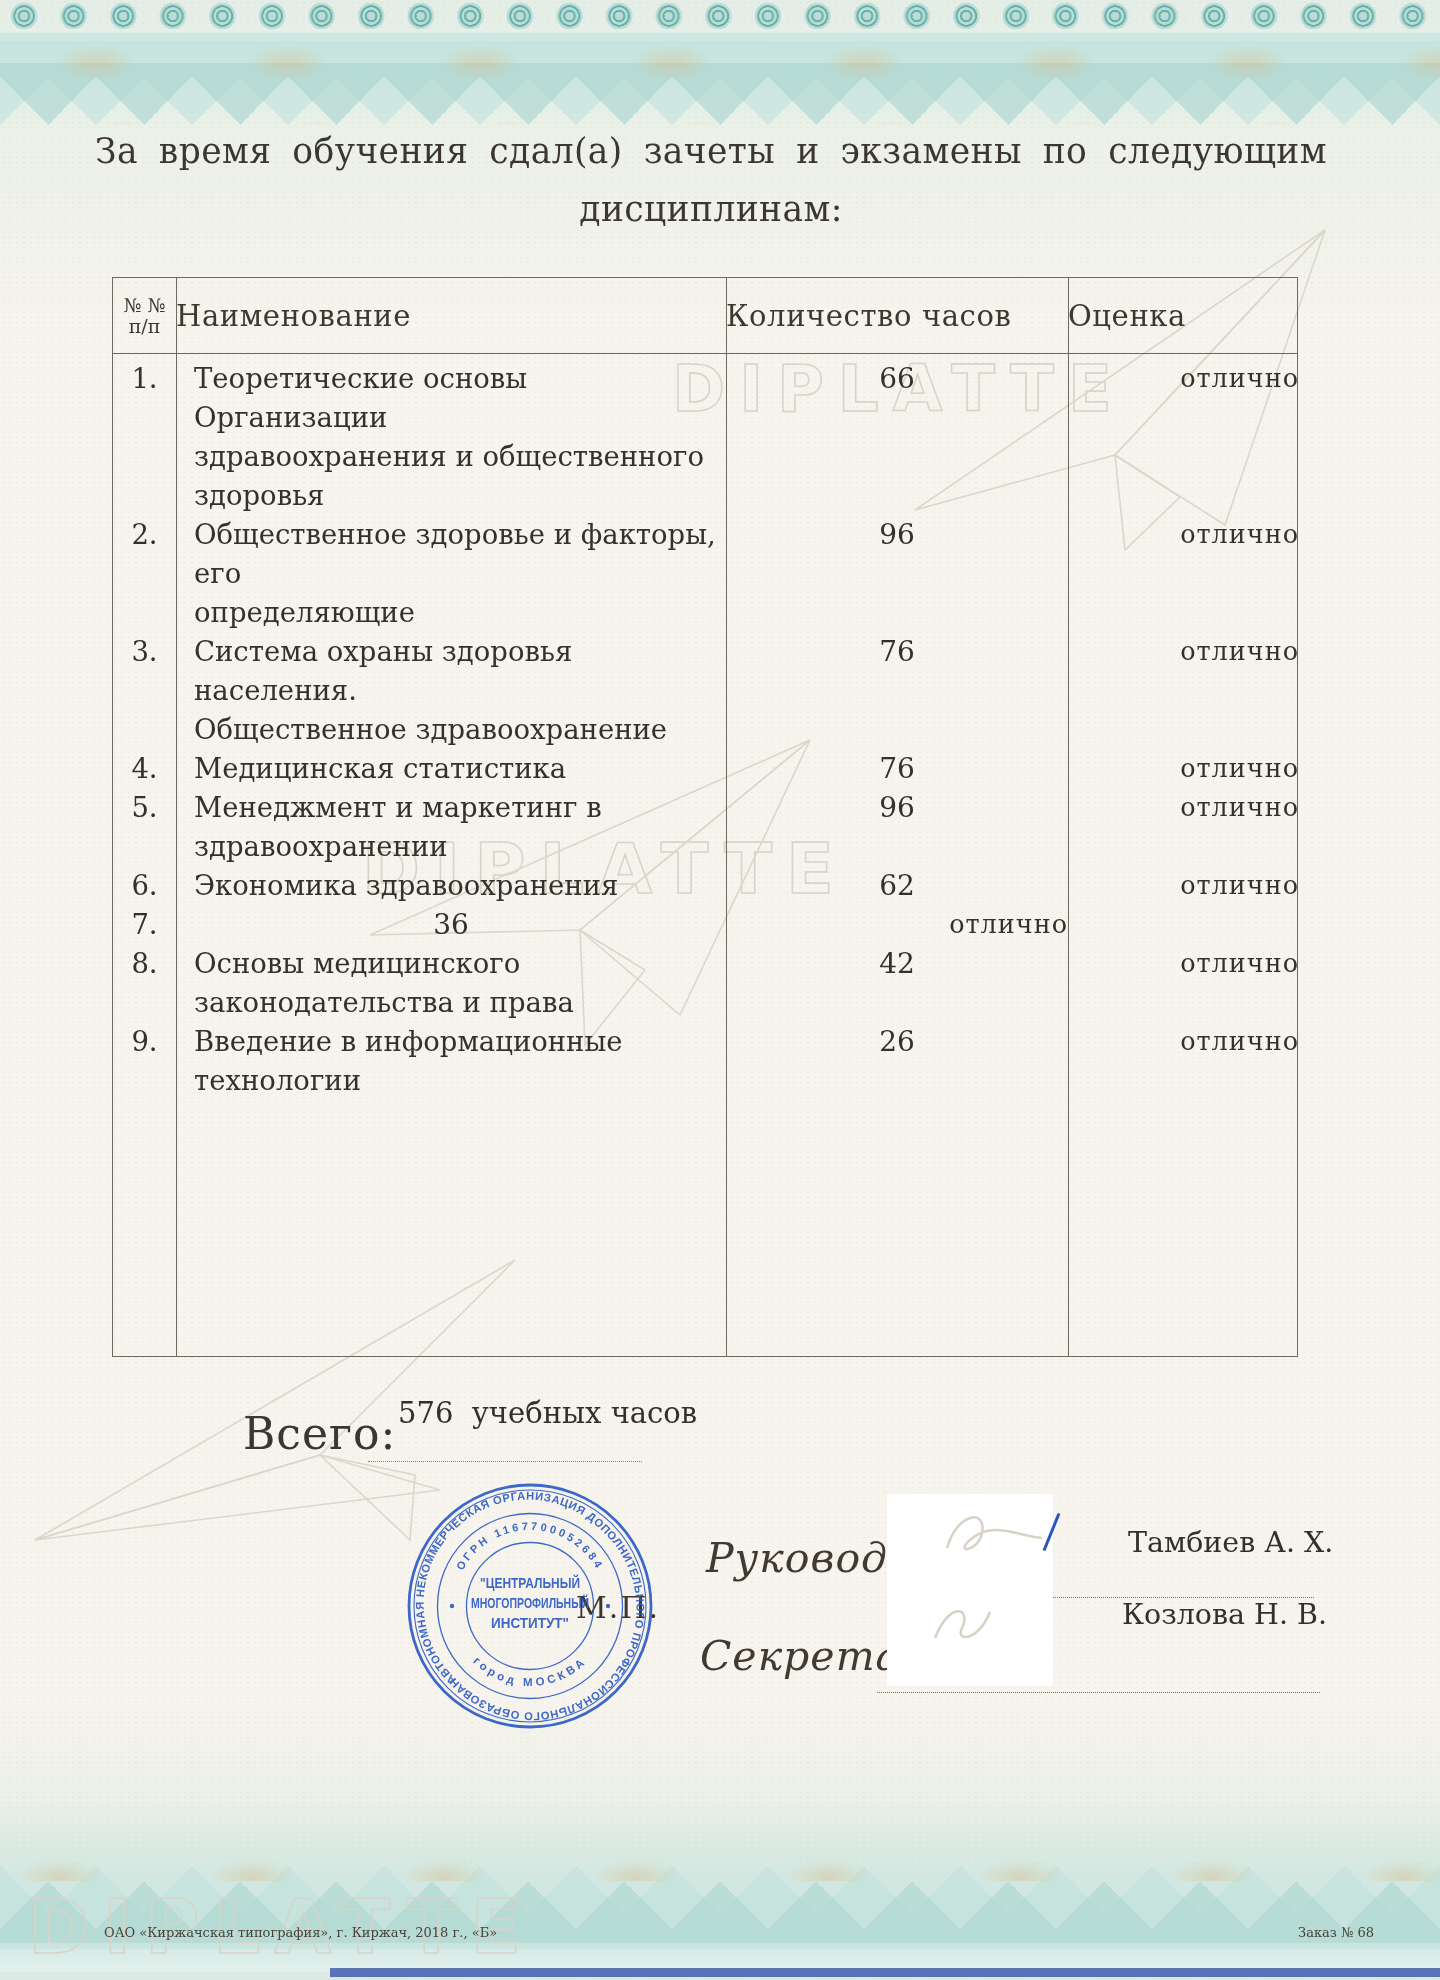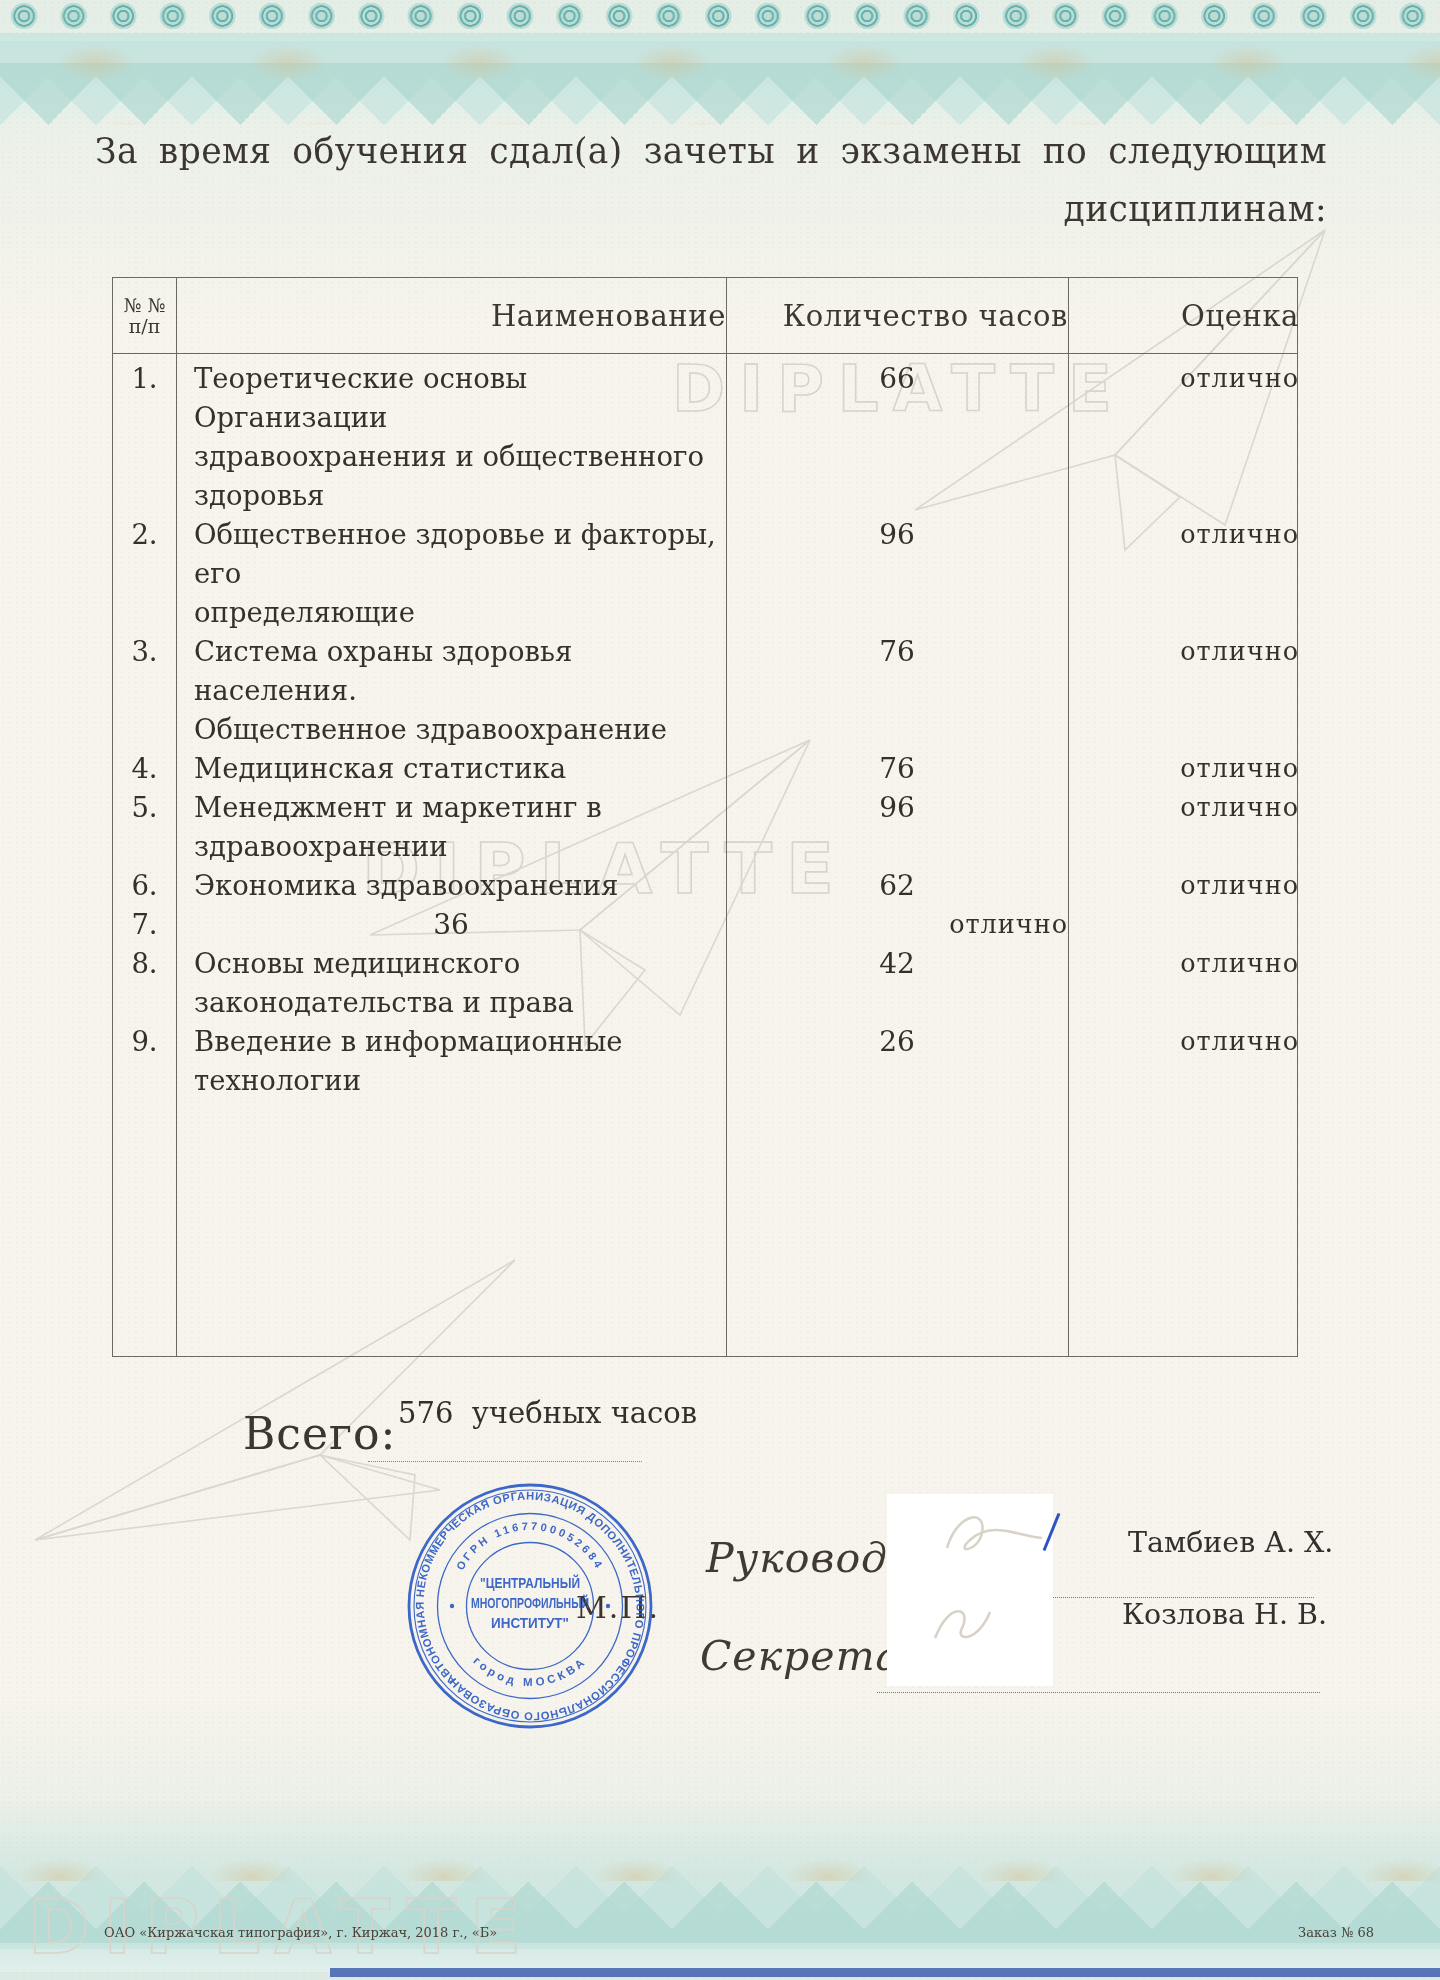--- a/index.html
+++ b/index.html
@@ -52,31 +52,31 @@
     background-size:192px 56px,192px 56px,96px 62px,96px 84px,100% 100%;
     background-position:0 30px,96px 90px,0 86px,48px 70px,0 0;
     background-repeat:repeat-x,repeat-x,repeat-x,repeat-x,no-repeat;
   }
   .bottom-blue-strip{position:absolute;left:330px;right:0;top:1968px;height:9px;background:#3f5fae;opacity:.85;z-index:2;}
 
   
   .heading{position:absolute;left:95px;top:122px;width:1232px;z-index:3;
     font-size:34.5px;line-height:58px;color:#3b362f;letter-spacing:.4px;}
   .heading .l1{display:block;text-align:justify;text-align-last:justify;}
-  .heading .l2{display:block;text-align:right;}
+  .heading .l2{display:block;text-align:center;}
 
   
   .stable{position:absolute;left:112px;top:277px;width:1186px;height:1080px;z-index:3;
     border:1.4px solid #6e685e;box-sizing:border-box;}
   .stable .vline{position:absolute;top:0;bottom:0;width:1.3px;background:#6e685e;}
   .stable .hline{position:absolute;left:0;right:0;top:75px;height:1.3px;background:#6e685e;}
   .thead{position:absolute;left:0;top:0;right:0;height:75px;display:grid;
     grid-template-columns:63px 550px 342px 231px;align-items:center;}
   .thead .hnum{font-size:19px;line-height:21px;text-align:center;color:#3d382f;}
-  .thead .hcell{font-size:29px;text-align:right;color:#3d382f;letter-spacing:.6px;}
+  .thead .hcell{font-size:29px;text-align:left;color:#3d382f;letter-spacing:.6px;}
   .tbody{position:absolute;left:0;top:77px;right:0;padding-top:4px;}
   .trow{display:grid;grid-template-columns:63px 550px 342px 231px;align-items:start;
     font-size:27.5px;line-height:39px;color:#35312a;}
   .c-num{text-align:center;}
   .c-name{padding-left:18px;white-space:pre-line;}
   .c-hours{text-align:center;font-size:28px;}
   .c-grade{text-align:right;font-size:25.5px;letter-spacing:1px;}
 
   
   .total-label{position:absolute;left:243px;top:1408px;font-size:44px;color:#3b362f;letter-spacing:1px;z-index:3;}

